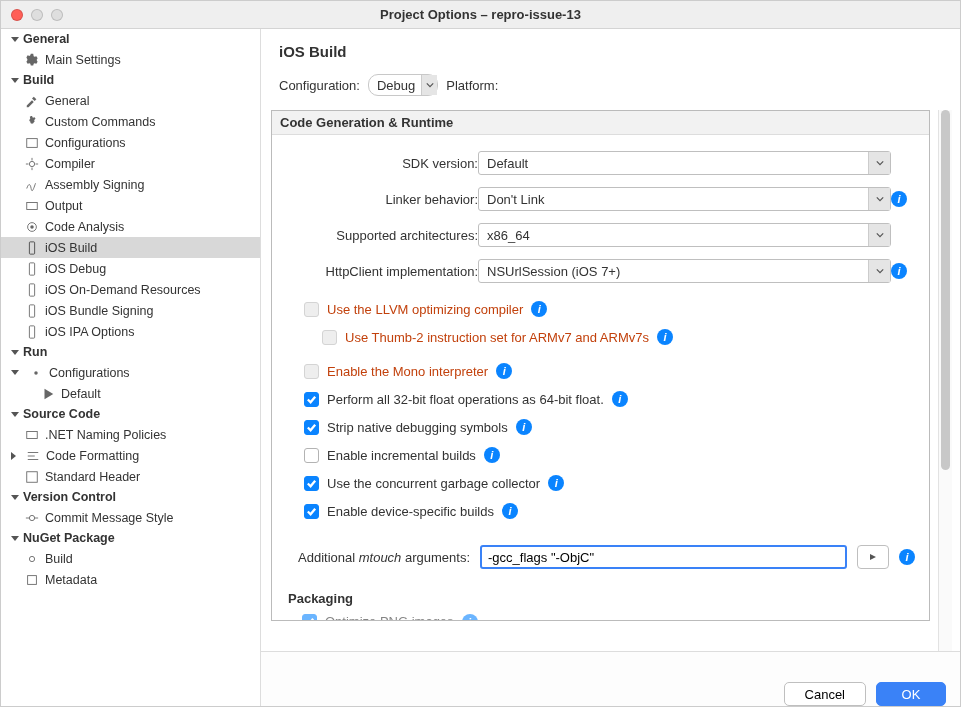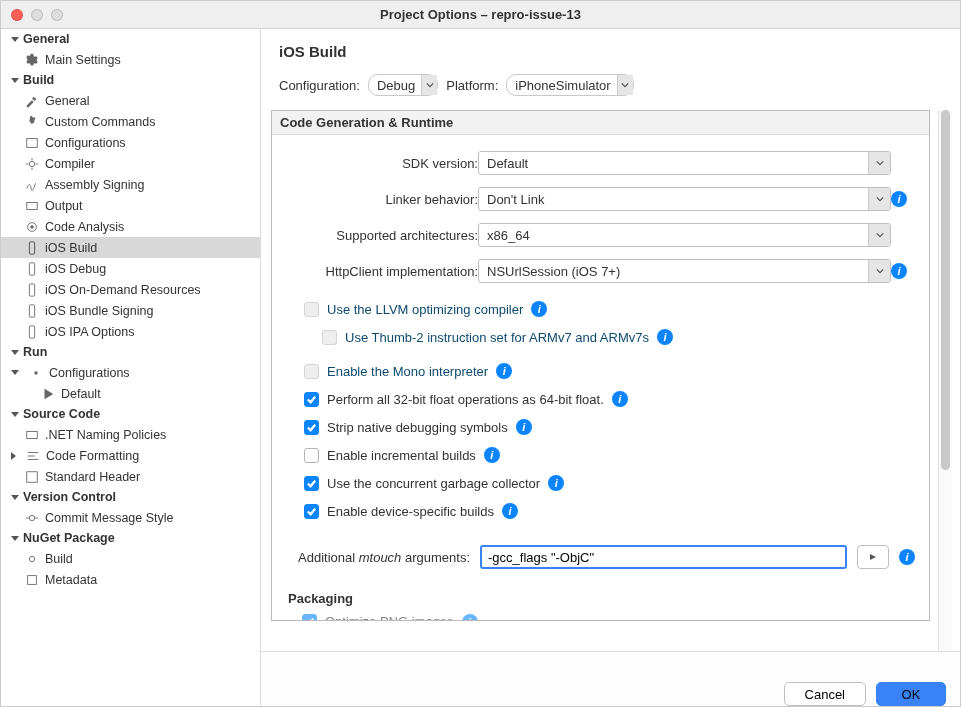--- a/index.html
+++ b/index.html
@@ -158,21 +158,21 @@
   .chk {
     width: 15px; height: 15px; border-radius: 3px;
     border: 1px solid #b3b3b3; background: #fff;
     display: inline-flex; align-items: center; justify-content: center;
     flex: none; cursor: pointer;
   }
   .chk.checked { background: #0a84ff; border-color: #0a84ff; }
   .chk.disabled { background: #eee; border-color: #d4d4d4; cursor: default; }
   .chk svg { width: 11px; height: 11px; stroke: #fff; stroke-width: 2.5; fill: none; }
   .chk-label { cursor: pointer; }
-  .chk-label.disabled { color: #0c4a6e; cursor: default; }
+  .chk-label.disabled { color: #c2410c; cursor: default; }
 
   .mtouch-row {
     grid-column: 1 / span 3;
     display: flex; align-items: center; gap: 10px;
     margin-top: 14px;
   }
   .mtouch-lbl { white-space: nowrap; }
   .mtouch-input {
     flex: 1;
     height: 24px;
@@ -217,21 +217,21 @@
     display: flex; align-items: flex-end; justify-content: flex-end;
     gap: 10px; padding: 0 14px;
     background: #fdfdfd;
   }
   .btn {
     height: 24px; border-radius: 5px; padding: 0 20px;
     font-size: 13px; cursor: pointer;
     border: 1px solid #bfbfbf; background: #fff;
   }
   .btn.primary {
-    background: #3a82f7; color: #000000; border-color: #3a82f7;
+    background: #3a82f7; color: #ffffff; border-color: #3a82f7;
     min-width: 70px;
   }
 
   em.m { font-style: italic; }
 </style>
 </head>
 <body>
 
 <div class="titlebar">
   <div class="traffic">
@@ -458,28 +458,20 @@
       <span>Configuration:</span>
       <div class="dropdown">
         <span class="dd-text">Debug</span>
         <span class="dd-arrow">
             <svg class="arrow-svg" viewBox="0 0 10 10">
               <path d="M1 3l4 4 4-4" fill="none" stroke="#555" stroke-width="1.5"></path>
             </svg>
           </span>
       </div>
       <span>Platform:</span>
-      <div class="dropdown">
-        <span class="dd-text">iPhoneSimulator</span>
-        <span class="dd-arrow">
-            <svg class="arrow-svg" viewBox="0 0 10 10">
-              <path d="M1 3l4 4 4-4" fill="none" stroke="#555" stroke-width="1.5"></path>
-            </svg>
-          </span>
-      </div>
     </div>
 
     <div class="scroll-area">
       <div class="scroll-inner">
         <div class="group-box">
           <div class="group-title">Code Generation &amp; Runtime</div>
 
           <div class="form-grid">
 
             <div class="form-label">SDK version:</div>

